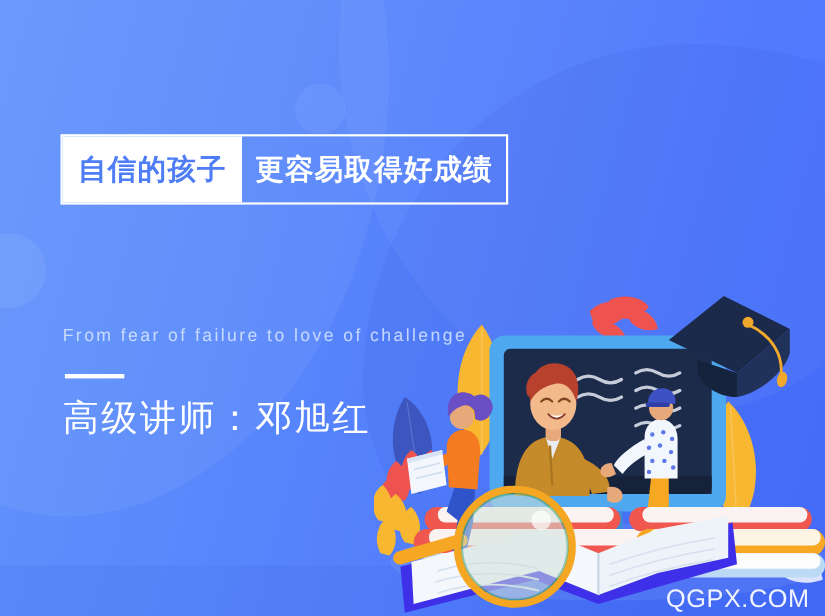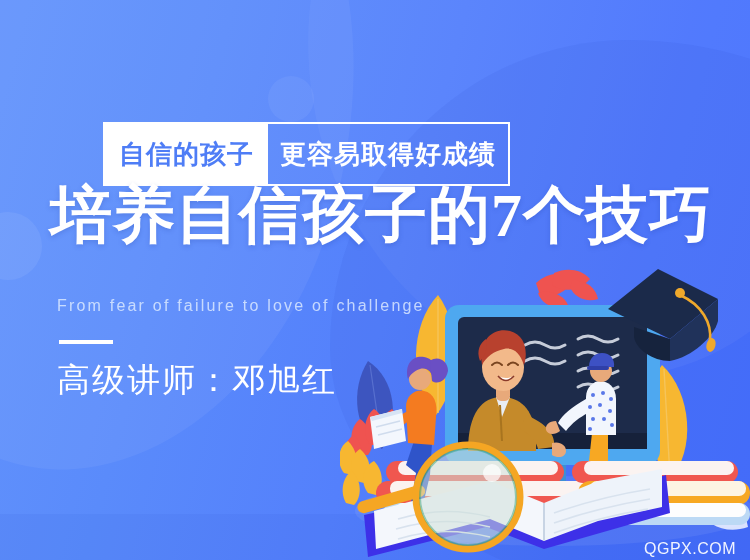--- a/index.html
+++ b/index.html
@@ -73,21 +73,20 @@
 
   
   .tagline-box {
     position: absolute;
     left: 55px; top: 122px;
     height: 64px;
     display: flex;
     align-items: stretch;
     border: 2px solid #ffffff;
     box-sizing: border-box;
-    margin-left: 48px;
   }
   .tagline-white {
     background: #ffffff;
     color: #4e7df6;
     display: flex; align-items: center;
     padding: 0 14px;
     font-size: 26px;
     font-weight: bold;
     letter-spacing: 1px;
     white-space: nowrap;
@@ -150,21 +149,21 @@
     font-size: 33px;
     letter-spacing: 2px;
     white-space: nowrap;
   }
 
   
   .watermark {
     position: absolute;
     right: 14px; bottom: 2px;
     color: rgba(255,255,255,0.92);
-    font-size: 16px;
+    font-size: 23px;
     letter-spacing: 0.5px;
   }
 
   
   .illustration {
     position: absolute;
     left: 340px; top: 265px;
     width: 410px; height: 295px;
   }
   .illustration svg { display: block; }
@@ -180,21 +179,20 @@
   <div class="bg-dot-left"></div>
   <div class="bg-dot-mid"></div>
   <div class="bg-band-bottom"></div>
   <div class="bg-floor-ellipse"></div>
 
   <div class="tagline-box">
     <span class="tagline-white">自信的孩子</span>
     <span class="tagline-blue">更容易取得好成绩</span>
   </div>
 
-  <div class="headline">培养自信孩子的7个技巧</div>
 
   <div class="sub-en">From fear of failure to love of challenge</div>
 
   <div class="divider-rule"></div>
   <div class="instructor">高级讲师：邓旭红</div>
 
   <div class="watermark">QGPX.COM</div>
 
   <div class="illustration">
     <svg width="410" height="295" viewBox="0 0 410 295" xmlns="http://www.w3.org/2000/svg">

